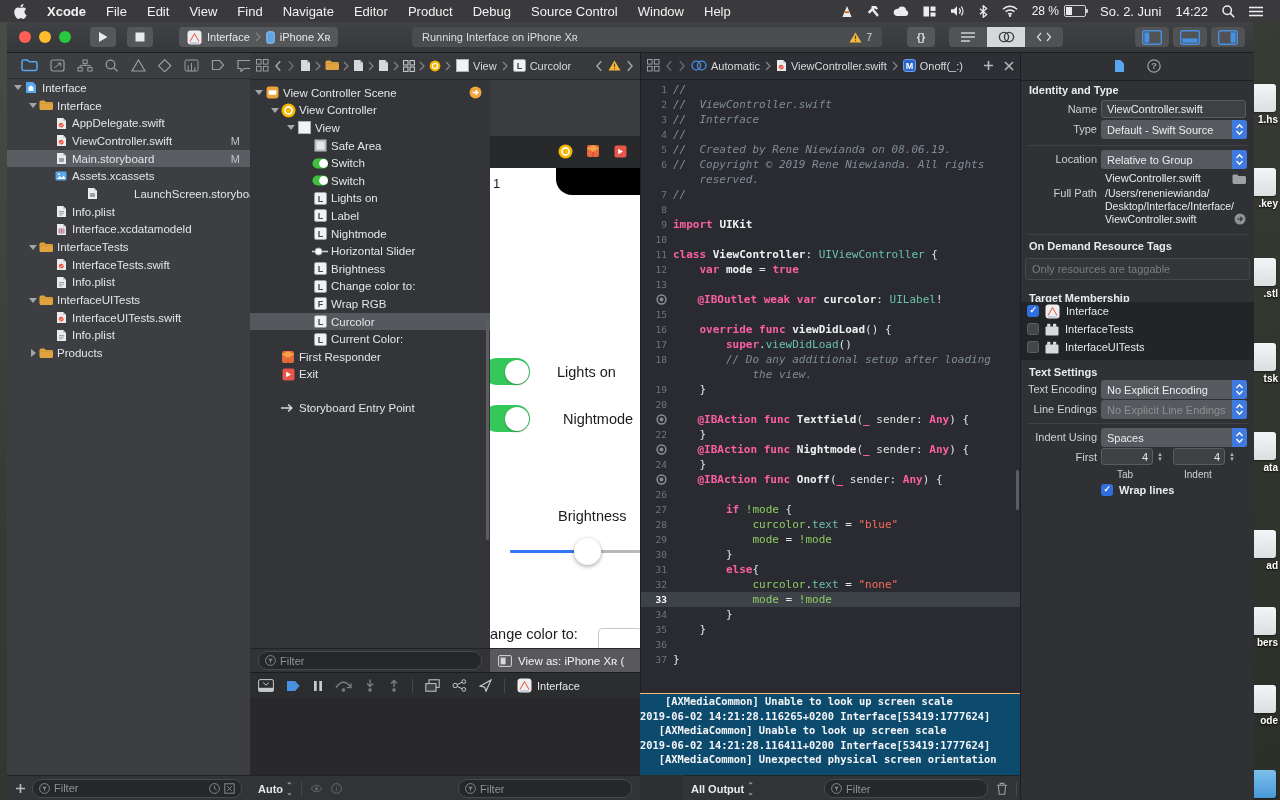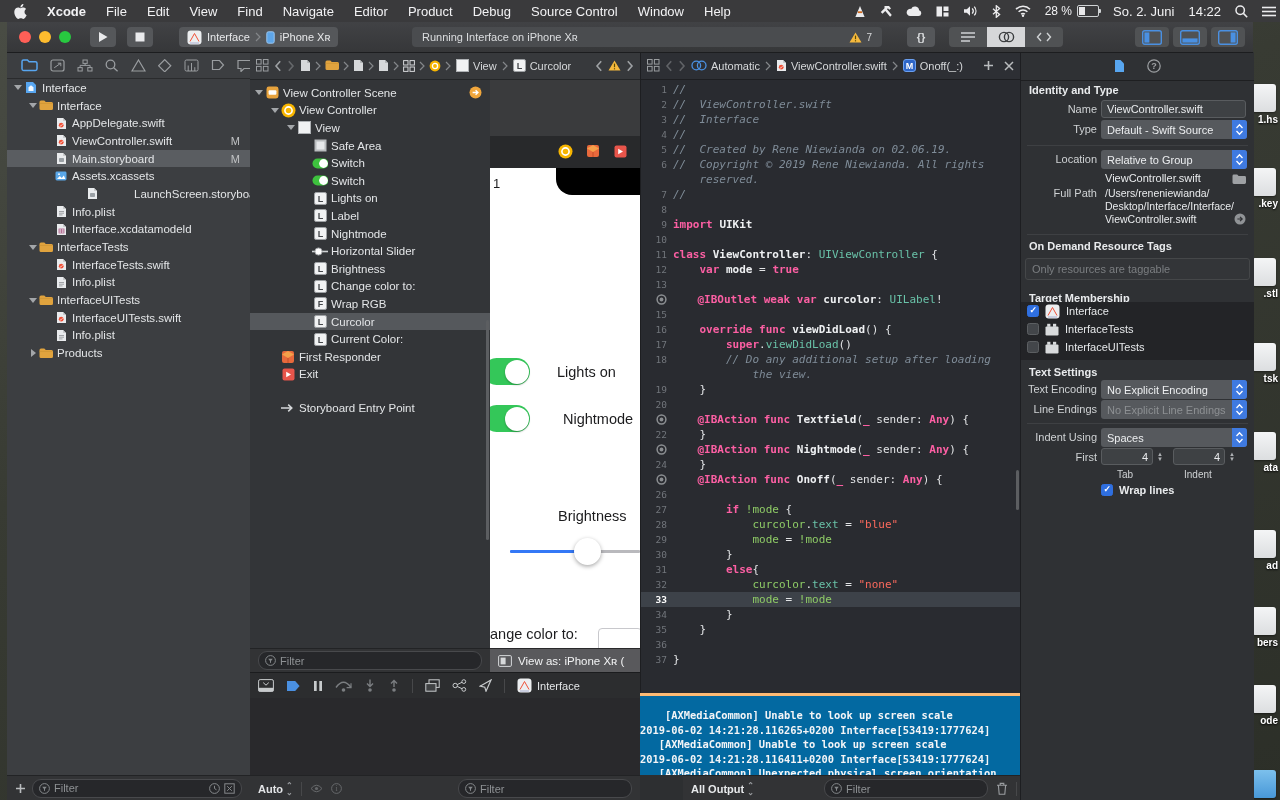--- a/index.html
+++ b/index.html
@@ -5,21 +5,21 @@
   html,body{margin:0;padding:0;background:#222;}
   #screen{position:relative;width:1280px;height:800px;overflow:hidden;font-family:"Liberation Sans",sans-serif;background:#35382f;-webkit-font-smoothing:antialiased;}
   .abs{position:absolute;}
   
   #wallpaper{left:0;top:0;width:1280px;height:800px;background:linear-gradient(160deg,#4a4d45 0%,#383b33 40%,#2c2f28 100%);}
   #wallpaper .streak{position:absolute;background:rgba(255,255,255,0.05);}
   
   #menubar{left:0;top:0;width:1280px;height:22px;background:#3a3a3c;display:flex;align-items:center;color:#f2f2f4;font-size:13px;z-index:50;}
   .mitem{margin:0 10px;white-space:nowrap;}
   .mitem.bold{font-weight:bold;}
-  #mb-right{margin-left:auto;display:flex;align-items:center;gap:14px;padding-right:4px;}
+  #mb-right{margin-left:auto;display:flex;align-items:center;gap:14px;padding-right:17px;}
   #mb-right .sic{display:flex;align-items:center;}
   .batt{width:20px;height:10px;border:1px solid #cfd2d4;border-radius:2px;position:relative;}
   .batt::after{content:"";position:absolute;right:-3px;top:2.5px;width:2px;height:4px;background:#cfd2d4;border-radius:0 1px 1px 0;}
   .batt i{position:absolute;left:1px;top:1px;bottom:1px;width:28%;background:#e8e8ea;}
   
   #window{left:7px;top:22px;width:1246px;height:778px;background:#2d2f31;}
   #toolbar{left:7px;top:22px;width:1246px;height:30px;background:linear-gradient(#414245,#363739);border-bottom:1px solid #1c1d1f;z-index:10;}
   .tl{width:12px;height:12px;border-radius:50%;position:absolute;top:9px;}
   .tbtn{position:absolute;top:5px;height:20px;background:#55575a;border-radius:4px;display:flex;align-items:center;justify-content:center;}
   #schemebox{position:absolute;left:172px;top:5px;height:20px;background:#55575a;border-radius:4px;display:flex;align-items:center;padding:0 8px;gap:5px;color:#e8e9eb;font-size:11px;white-space:nowrap;}
@@ -76,21 +76,21 @@
   #editor{left:640px;top:80px;width:380px;height:613px;background:#292b30;overflow:hidden;border-left:1px solid #1d1e21;}
   .crow{display:flex;height:15px;}
   .crow.hl{background:#3d4249;}
   .gut{width:26px;flex:none;text-align:right;padding-right:6px;color:#71757b;font:9.5px/15px "DejaVu Sans Mono",monospace;}
   .crow.hl .gut{color:#fff;font-weight:bold;}
   .gwell{width:26px;flex:none;display:flex;justify-content:flex-end;align-items:center;padding-right:4px;}
   .cd{white-space:pre;font:11px/15px "DejaVu Sans Mono",monospace;}
   .c{color:#7f8c98;font-style:italic}.k{color:#fc5fa3;font-weight:bold}.t{color:#69c2a8}.s{color:#fc6a5d}.v{color:#8ecb66}.b{color:#eef0f2;font-weight:bold}.p{color:#e2e4e6}
   #edscroll{position:absolute;right:2px;top:390px;width:3px;height:40px;background:#5c5e61;border-radius:2px;}
   
-  #console{left:640px;top:693px;width:380px;height:82px;background:#0369a1;border-top:3px solid #fdba74;padding-top:12px;box-sizing:border-box;overflow:hidden;}
+  #console{left:640px;top:693px;width:380px;height:82px;background:#0c4a6e;border-top:1px solid #fdba74;padding-top:0;box-sizing:border-box;overflow:hidden;}
   .cline{white-space:pre;font:bold 10.4px/14.6px "DejaVu Sans Mono",monospace;color:#f4f5f7;}
   #conbar{left:640px;top:775px;width:380px;height:25px;margin-left:43px;}
   #allout{display:flex;align-items:center;gap:3px;color:#e8eaec;font-size:11px;font-weight:bold;padding-left:8px;}
   .stepglyph{color:#9a9da0;font-size:8px;line-height:7px;display:inline-block;}
   .bluesq{width:11px;height:11px;border:1.5px solid #4a90e2;border-radius:2px;}
   .bluesq.f{background:rgba(74,144,226,.55);}
   
   #inspector{left:1020px;top:52px;width:233px;height:748px;background:#2f3134;border-left:1px solid #1d1e21;overflow:hidden;}
   #itabs{position:absolute;left:0;top:0;width:233px;height:28px;border-bottom:1px solid #1e1f21;display:flex;align-items:center;justify-content:center;gap:22px;}
   .ihead{position:absolute;font-size:11px;font-weight:bold;color:#e9ebed;}
@@ -1221,21 +1221,21 @@
         <div class="crow">
           <span class="gut">3</span>
           <span class="cd"><span class="c">//  Interface</span></span>
         </div>
         <div class="crow">
           <span class="gut">4</span>
           <span class="cd"><span class="c">//</span></span>
         </div>
         <div class="crow">
           <span class="gut">5</span>
-          <span class="cd"><span class="c">//  Created by Rene Niewianda on 02.06.19.</span></span>
+          <span class="cd"><span class="c">//  Created by Rene Niewianda on 08.06.19.</span></span>
         </div>
         <div class="crow">
           <span class="gut">6</span>
           <span class="cd"><span class="c">//  Copyright © 2019 Rene Niewianda. All rights</span></span>
         </div>
         <div class="crow">
           <span class="gut"></span>
           <span class="cd"><span class="c">    reserved.</span></span>
         </div>
         <div class="crow">

